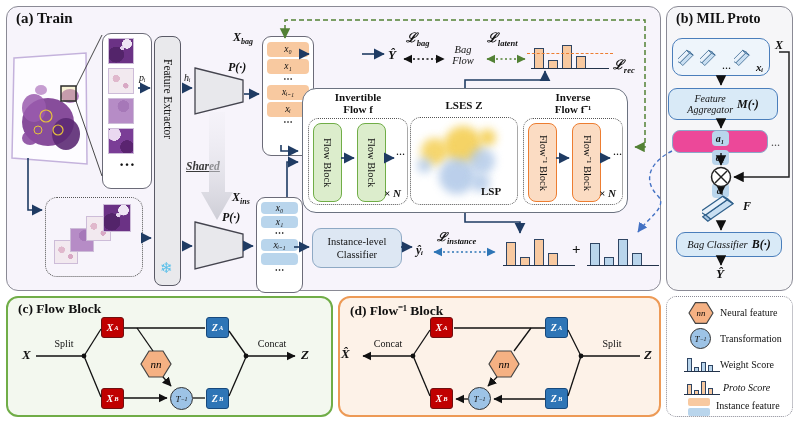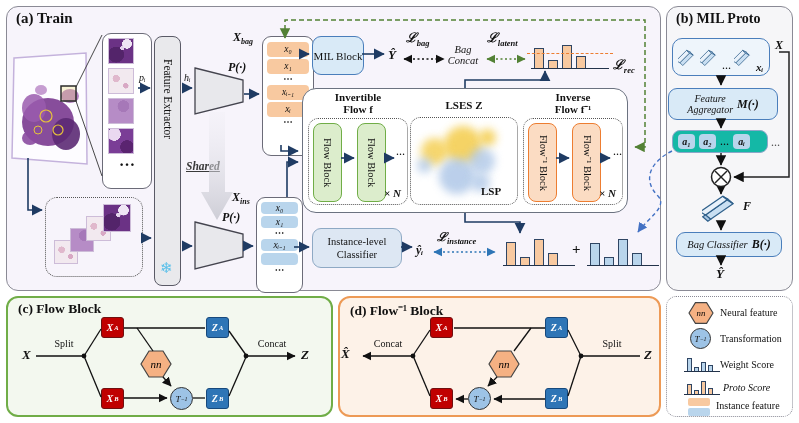--- a/index.html
+++ b/index.html
@@ -122,27 +122,26 @@
   </div>
   <div class="colbox abs" style="left:262px;top:36px;width:42px;height:108px;">
     <div class="ocell">x₀</div>
     <div class="ocell">x₁</div>
     <div class="ocell dotsrow">⋯</div>
     <div class="ocell">xᵢ₋₁</div>
     <div class="ocell">xᵢ</div>
     <div class="ocell dotsrow">⋯</div>
   </div>
 
-  <div class="blueblock abs" style="left:312px;top:36px;width:50px;height:37px;">MIL Block</div>
   <div class="abs mvar" style="left:388px;top:47px;font-size:13px;">Ŷ</div>
 
   <div class="abs loss" style="left:406px;top:28px;">
     <span>ℒ</span><sub>bag</sub>
   </div>
-  <div class="abs it" style="left:444px;top:44px;width:38px;text-align:center;font-size:10.5px;line-height:11px;">Bag Concat</div>
+  <div class="abs it" style="left:444px;top:44px;width:38px;text-align:center;font-size:10.5px;line-height:11px;">Bag Flow</div>
   <div class="abs loss" style="left:487px;top:28px;">
     <span>ℒ</span><sub>latent</sub>
   </div>
   <div class="abs loss" style="left:613px;top:55px;">
     <span>ℒ</span><sub>rec</sub>
   </div>
 
   <div class="bars" style="left:531px;top:42px;width:72px;height:26px;">
     <div class="threshold" style="bottom: 14px;"></div>
   <div class="bar" style="height: 20px;"></div>
@@ -242,21 +241,21 @@
     <span class="mvar" style="font-size:11px;align-self:flex-end;padding-bottom:2px;">xᵢ</span>
   </div>
   <div class="abs mvar" style="left:775px;top:38px;font-size:12px;">X</div>
 
   <div class="box" style="left:668px;top:88px;width:110px;height:32px;background:#d9eaf7;border:1.4px solid #4a7ebb;border-radius:9px;display:flex;align-items:center;justify-content:center;gap:4px;">
     <span class="it pre" style="font-size:10px;text-align:center;line-height:11px;">Feature
 Aggregator</span>
     <span class="mvar" style="font-size:12px;">M(·)</span>
   </div>
 
-  <div class="box" style="left:672px;top:130px;width:96px;height:23px;background:#14b8a6;border:1.3px solid #8ba7c9;border-radius:8px;display:flex;align-items:center;gap:4px;padding:0 5px;box-sizing:border-box;">
+  <div class="box" style="left:672px;top:130px;width:96px;height:23px;background:#ec4899;border:1.3px solid #8ba7c9;border-radius:8px;display:flex;align-items:center;gap:4px;padding:0 5px;box-sizing:border-box;flex-direction:column;">
     <span class="bcell it bold" style="width:17px;height:15px;line-height:15px;font-size:10px;">a₁</span>
     <span class="bcell it bold" style="width:17px;height:15px;line-height:15px;font-size:10px;">a₂</span>
     <span style="font-size:9px;font-weight:bold;">…</span>
     <span class="bcell it bold" style="width:17px;height:15px;line-height:15px;font-size:10px;">aᵢ</span>
   </div>
   <div class="abs" style="left:771px;top:138px;font-size:9px;font-weight:bold;color:#555;">…</div>
 
   <svg class="abs" style="left:702px;top:194px;" width="38" height="28" viewBox="0 0 22 16">
     <polygon points="2,12 15,3 18,5.5 5,14.5" fill="#c9dff2" stroke="#2e5f8a" stroke-width="0.7"></polygon>
     <polygon points="2,12 15,3 12,1.2 -1,10.2" fill="#e8f1fa" stroke="#2e5f8a" stroke-width="0.7"></polygon>

